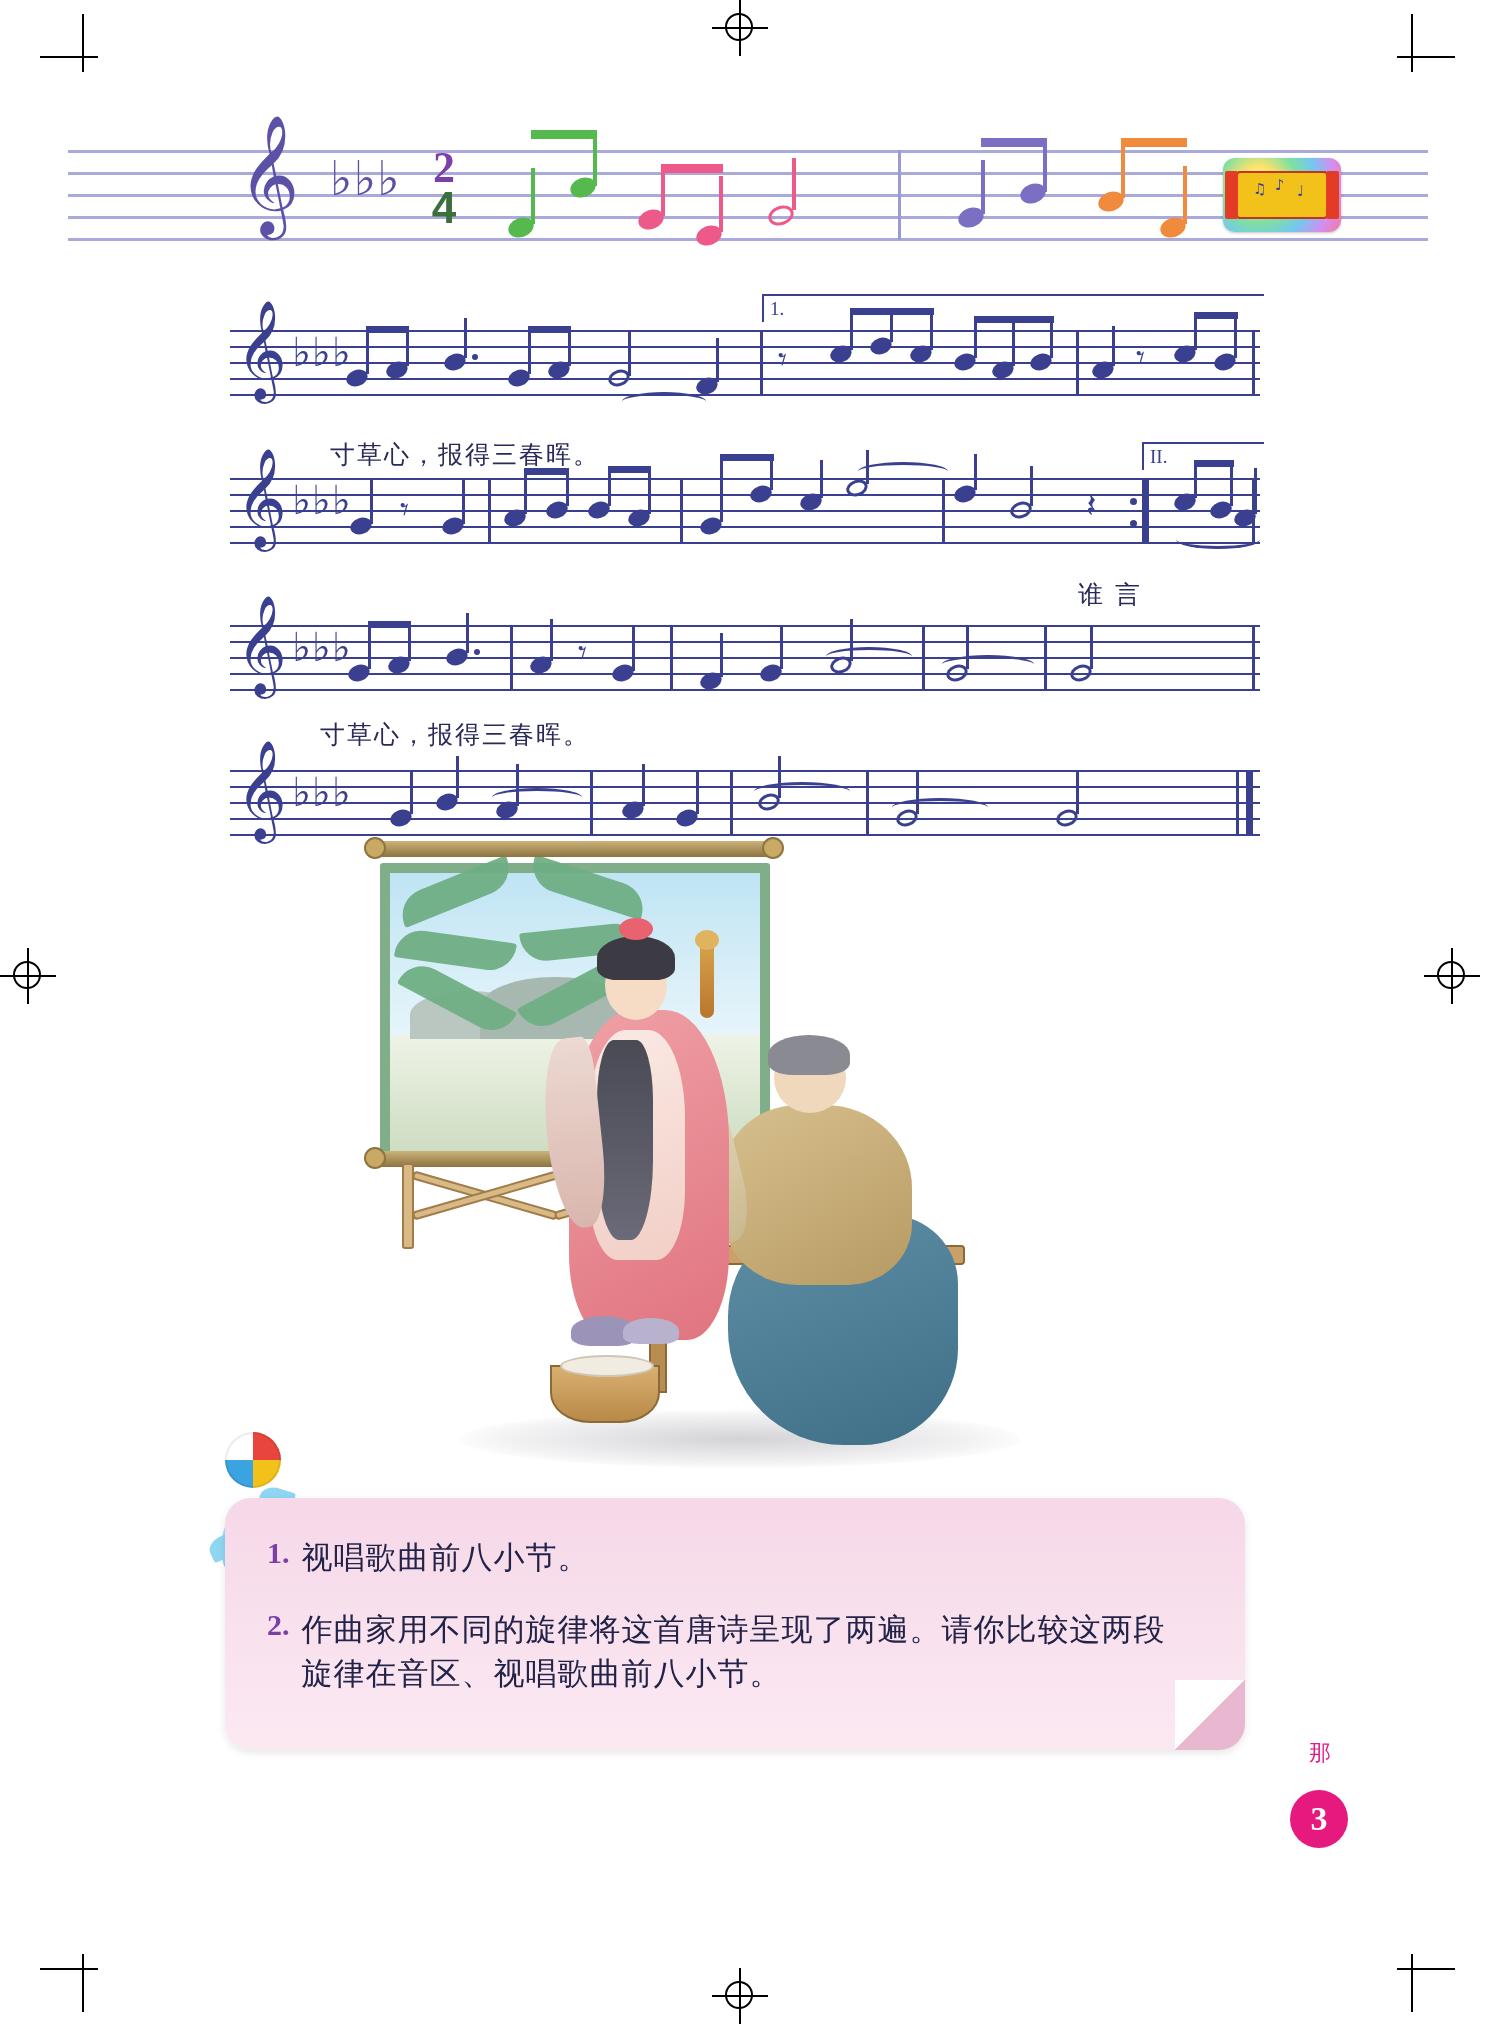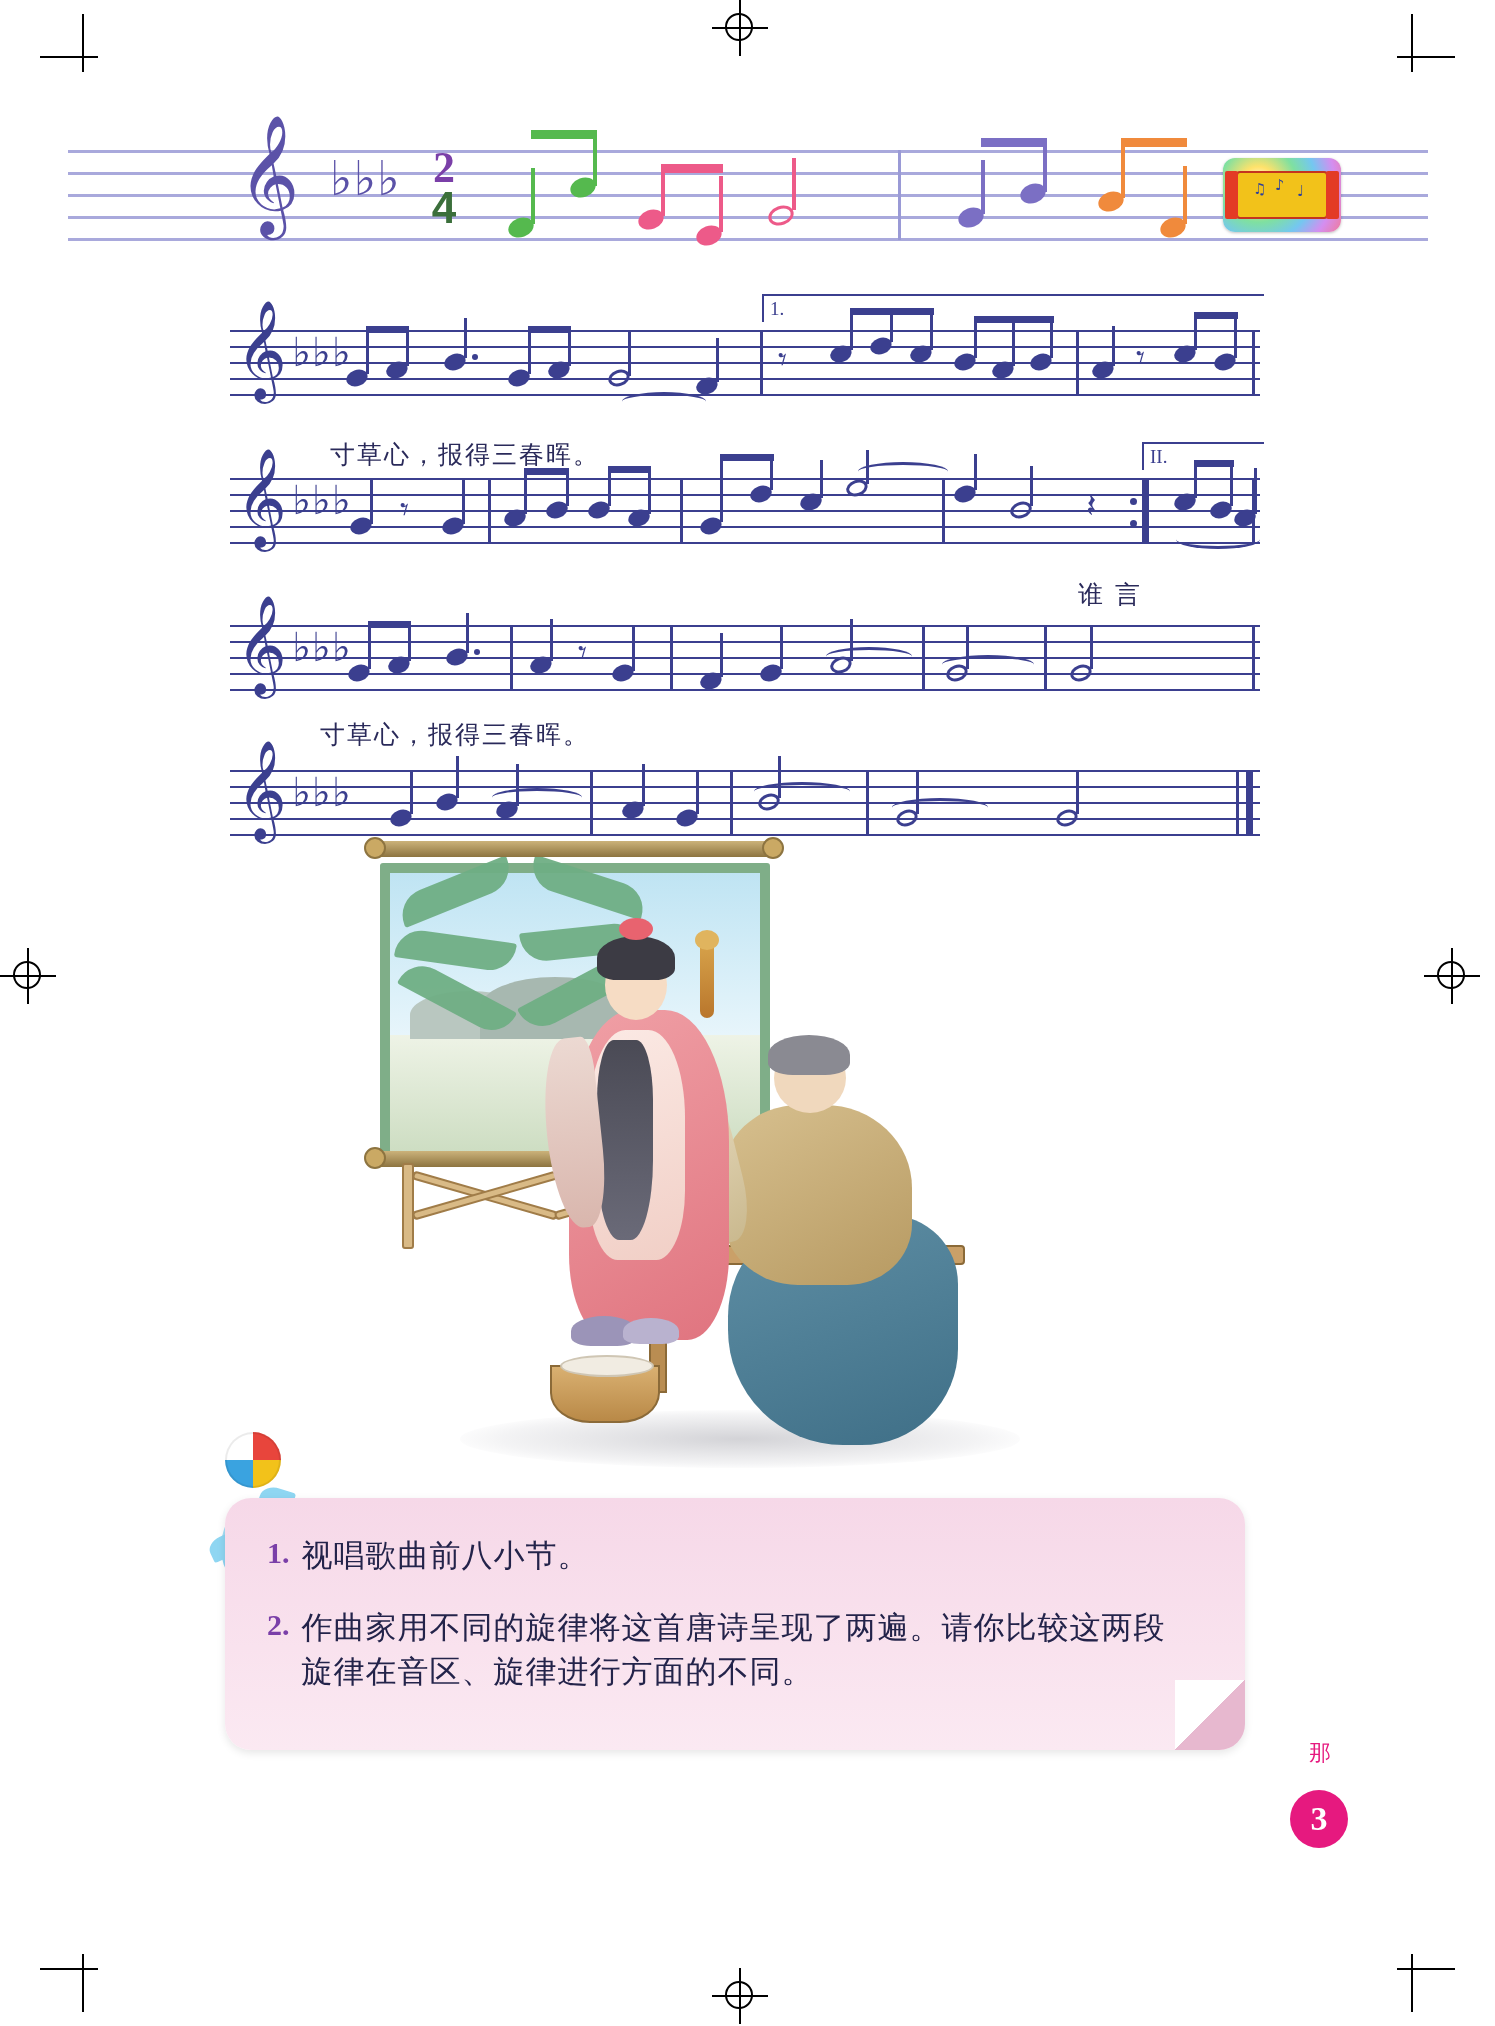--- a/index.html
+++ b/index.html
@@ -100,21 +100,21 @@
   
   .pinkbox{position:absolute;left:225px;top:1498px;width:1020px;height:252px;
     background:linear-gradient(#f6d8e8,#fbe9f2);
     border-radius:26px 26px 26px 26px;
     box-shadow:0 3px 8px rgba(0,0,0,.10);}
   .pinkbox:after{content:"";position:absolute;right:0;bottom:0;width:70px;height:70px;
     background:linear-gradient(135deg,#ffffff 0 50%, #e7b8cf 50% 100%);
     border-bottom-right-radius:26px;}
   .item{position:absolute;display:flex;gap:12px;align-items:flex-start;}
   .num{color:#7a3fa8;font-weight:bold;font-size:30px;font-family:"Liberation Serif", serif;}
-  .txt{color:#23234a;font-size:31px;line-height:1.42;font-family:Liberation Mono, monospace;letter-spacing:1px;}
+  .txt{color:#23234a;font-size:31px;line-height:1.42;font-family:Liberation Sans, sans-serif;letter-spacing:1px;}
 
   
   .mascot{position:absolute;left:205px;top:1432px;width:110px;height:170px;}
   .ball{position:absolute;left:20px;top:0;width:56px;height:56px;border-radius:50%;
     background:conic-gradient(#e8453c 0 25%, #f2c21a 25% 50%, #3aa3e0 50% 75%, #ffffff 75% 100%);
     box-shadow:inset 0 0 0 2px rgba(0,0,0,.08);}
   .dbody{position:absolute;left:6px;top:52px;width:98px;height:112px;}
   .dmain{position:absolute;left:10px;top:18px;width:80px;height:88px;border-radius:50% 50% 46% 46%;
     background:linear-gradient(160deg,#bfe9fb,#5fc0ea);}
   .dfin{position:absolute;background:#8fd6f2;border-radius:50% 10% 50% 10%;}
@@ -528,20 +528,20 @@
     </div>
   </div>
 
   <div class="pinkbox">
     <div class="item" style="left:42px;top:38px;width:930px;">
       <span class="num">1.</span>
       <span class="txt">视唱歌曲前八小节。</span>
     </div>
     <div class="item" style="left:42px;top:110px;width:930px;">
       <span class="num">2.</span>
-      <span class="txt">作曲家用不同的旋律将这首唐诗呈现了两遍。请你比较这两段旋律在音区、旋律进行方面的不同。</span>
+      <span class="txt">作曲家用不同的旋律将这首唐诗呈现了两遍。请你比较这两段旋律在音区、视唱歌曲前八小节。</span>
     </div>
   </div>
 
   <div class="pagemark">那</div>
   <div class="pagenum">3</div>
 
 </div>
 
 </body></html>

